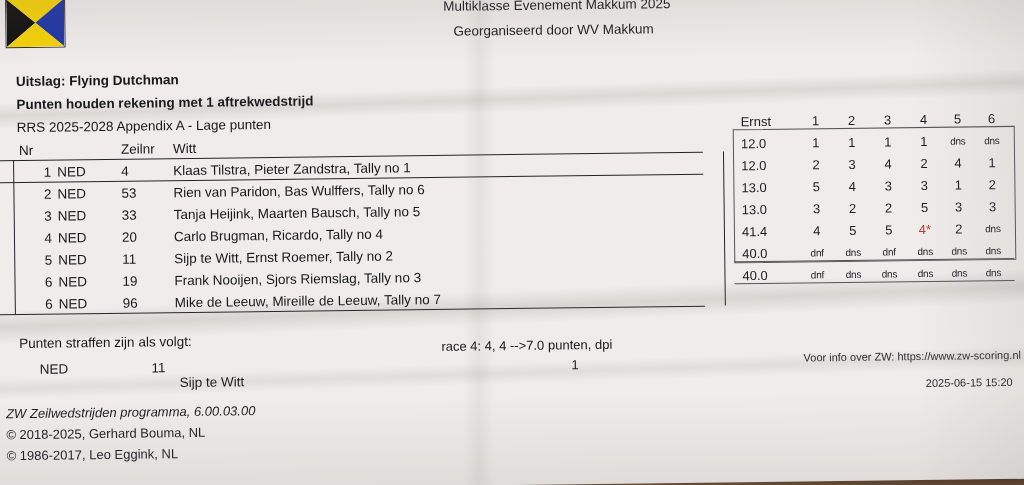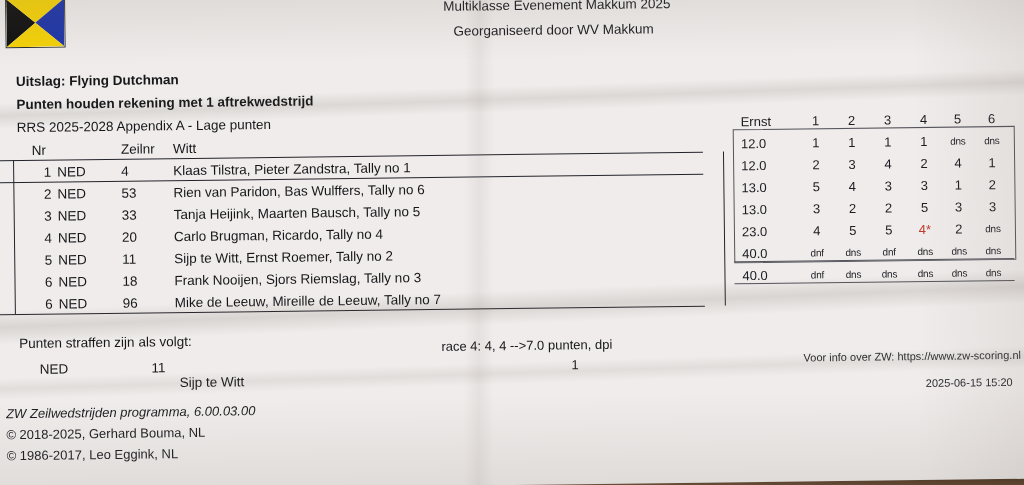--- a/index.html
+++ b/index.html
@@ -129,21 +129,21 @@
   }
   #results .row {
     position: relative;
     height: 22px;
     line-height: 22px;
     white-space: nowrap;
   }
   #results .hdr {
     font-size: 13.5px;
   }
-  #results .c-nr    { position: absolute; left: 6px;  width: 40px; text-align: center; }
+  #results .c-nr    { position: absolute; left: 6px;  width: 40px; text-align: left; }
   #results .c-rank  { position: absolute; left: 20px; width: 18px; text-align: right; }
   #results .c-nat   { position: absolute; left: 44px; }
   #results .c-zeil  { position: absolute; left: 108px; width: 48px; text-align: left; }
   #results .c-name  { position: absolute; left: 160px; }
   .hline {
     position: absolute;
     left: 0;
     width: 710px;
     border-top: 1px solid #23232a;
   }
@@ -315,21 +315,21 @@
         </div>
         <div class="row">
           <span class="c-rank">5</span>
           <span class="c-nat">NED</span>
           <span class="c-zeil">11</span>
           <span class="c-name">Sijp te Witt, Ernst Roemer, Tally no 2</span>
         </div>
         <div class="row">
           <span class="c-rank">6</span>
           <span class="c-nat">NED</span>
-          <span class="c-zeil">18</span>
+          <span class="c-zeil">19</span>
           <span class="c-name">Frank Nooijen, Sjors Riemslag, Tally no 3</span>
         </div>
         <div class="row">
           <span class="c-rank">6</span>
           <span class="c-nat">NED</span>
           <span class="c-zeil">96</span>
           <span class="c-name">Mike de Leeuw, Mireille de Leeuw, Tally no 7</span>
         </div>
       </div>
 
@@ -384,21 +384,21 @@
         <div class="srow">
           <span class="spunt">13.0</span>
           <span class="sc sc0">3</span>
           <span class="sc sc1">2</span>
           <span class="sc sc2">2</span>
           <span class="sc sc3">5</span>
           <span class="sc sc4">3</span>
           <span class="sc sc5">3</span>
         </div>
         <div class="srow">
-          <span class="spunt">23.0</span>
+          <span class="spunt">41.4</span>
           <span class="sc sc0">4</span>
           <span class="sc sc1">5</span>
           <span class="sc sc2">5</span>
           <span class="sc sc3 red">4*</span>
           <span class="sc sc4">2</span>
           <span class="sc sc5 dnf">dns</span>
         </div>
         <div class="srow">
           <span class="spunt">40.0</span>
           <span class="sc sc0 dnf">dnf</span>

